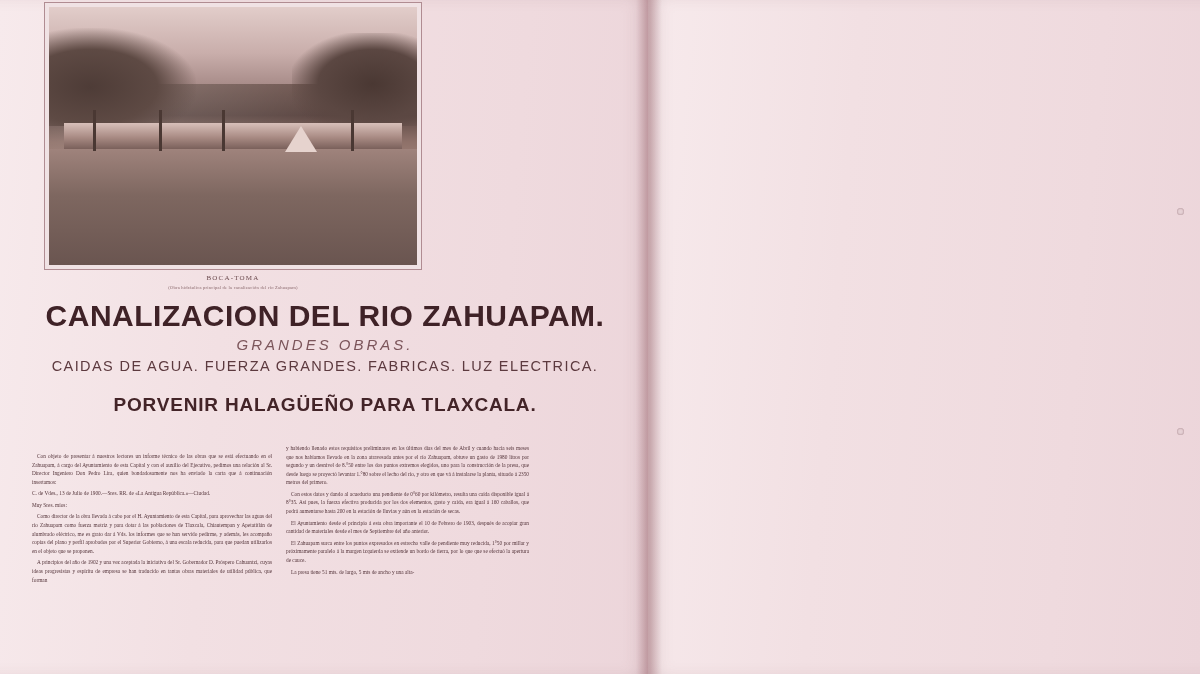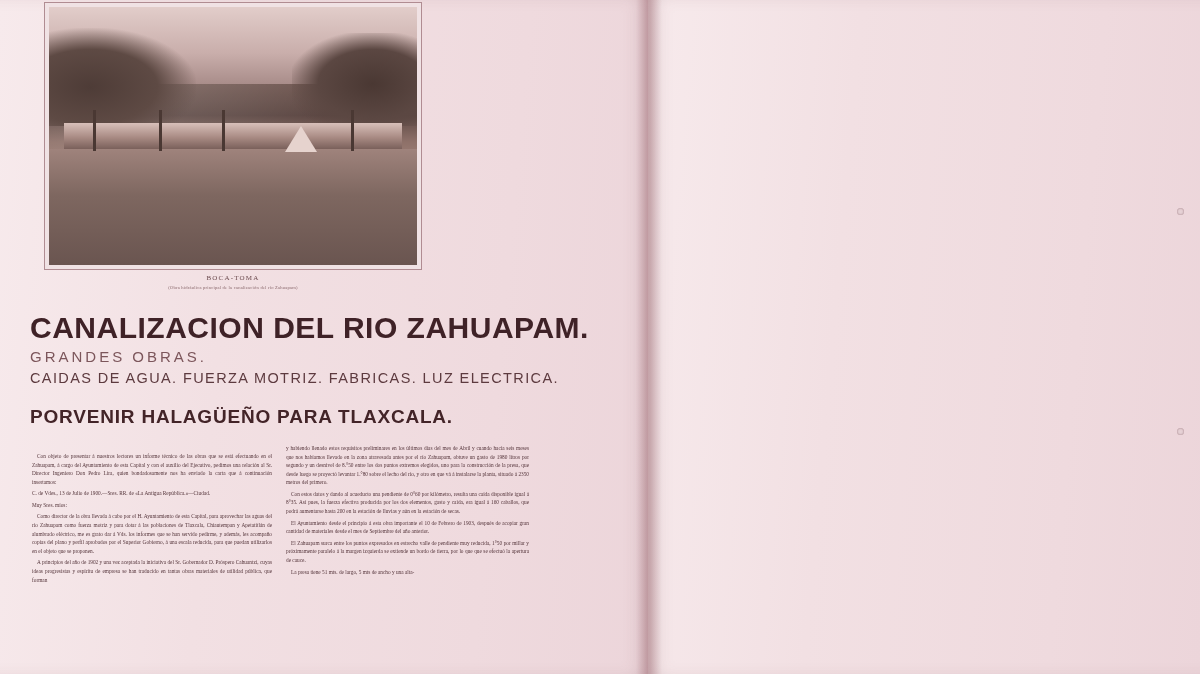--- a/index.html
+++ b/index.html
@@ -131,37 +131,39 @@
     text-align: center;
     font-size: 4.6px;
     color: #8b6a6e;
     letter-spacing: .2px;
   }
 
   
   #headline-block {
     position: absolute;
     left: 30px;
-    top: 312px;
+    top: 300px;
     width: 590px;
+    text-align: center;
   }
   .h-main {
     font-family: "Liberation Sans", sans-serif;
     font-weight: bold;
     font-size: 30px;
     letter-spacing: 0.5px;
     color: #3f2227;
     line-height: 1.05;
   }
   .h-sub1 {
     font-family: "Liberation Sans", sans-serif;
     font-size: 15px;
     letter-spacing: 3px;
     color: #7c565b;
     margin-top: 4px;
+    font-style: italic;
   }
   .h-sub2 {
     font-family: "Liberation Sans", sans-serif;
     font-size: 14.5px;
     letter-spacing: 1.4px;
     color: #5d3a3f;
     margin-top: 5px;
   }
   .h-sub3 {
     font-family: "Liberation Sans", sans-serif;
@@ -222,21 +224,21 @@
         <div class="post" style="left:82%"></div>
       </div>
     </div>
 
     <div class="photo-caption" style="left:44px; top:274px; width:378px;">BOCA-TOMA</div>
     <div class="photo-subcaption" style="left:44px; top:285px; width:378px;">(Obra hidráulica principal de la canalización del río Zahuapam)</div>
 
     <div id="headline-block">
       <div class="h-main">CANALIZACION DEL RIO ZAHUAPAM.</div>
       <div class="h-sub1">GRANDES OBRAS.</div>
-      <div class="h-sub2">CAIDAS DE AGUA.   FUERZA MOTRIZ.   FABRICAS.   LUZ ELECTRICA.</div>
+      <div class="h-sub2">CAIDAS DE AGUA.   FUERZA GRANDES.   FABRICAS.   LUZ ELECTRICA.</div>
       <div class="h-sub3">PORVENIR HALAGÜEÑO PARA TLAXCALA.</div>
     </div>
 
     <div class="col" id="left-col-1">
       <p>Con objeto de presentar á nuestros lectores un informe técnico de las obras que se está efectuando en el Zahuapam, á cargo del Ayuntamiento de esta Capital y con el auxilio del Ejecutivo, pedimos una relación al Sr. Director Ingeniero Don Pedro Lira, quien bondadosamente nos ha enviado la carta que á continuación insertamos:</p>
       <p class="noindent">C. de Vdes., 13 de Julio de 1900.—Sres. RR. de «La Antigua República.»—Ciudad.</p>
       <p class="noindent">Muy Sres. míos:</p>
       <p>Como director de la obra llevada á cabo por el H. Ayuntamiento de esta Capital, para aprovechar las aguas del río Zahuapam como fuerza motriz y para dotar á las poblaciones de Tlaxcala, Chiautempan y Apetatitlán de alumbrado eléctrico, me es grato dar á Vds. los informes que se han servido pedirme, y además, les acompaño copias del plano y perfil aprobados por el Superior Gobierno, á una escala reducida, para que puedan utilizarlos en el objeto que se proponen.</p>
       <p>A principios del año de 1902 y una vez aceptada la iniciativa del Sr. Gobernador D. Próspero Cahuantzi, cuyas ideas progresistas y espíritu de empresa se han traducido en tantas obras materiales de utilidad pública, que forman</p>
     </div>

